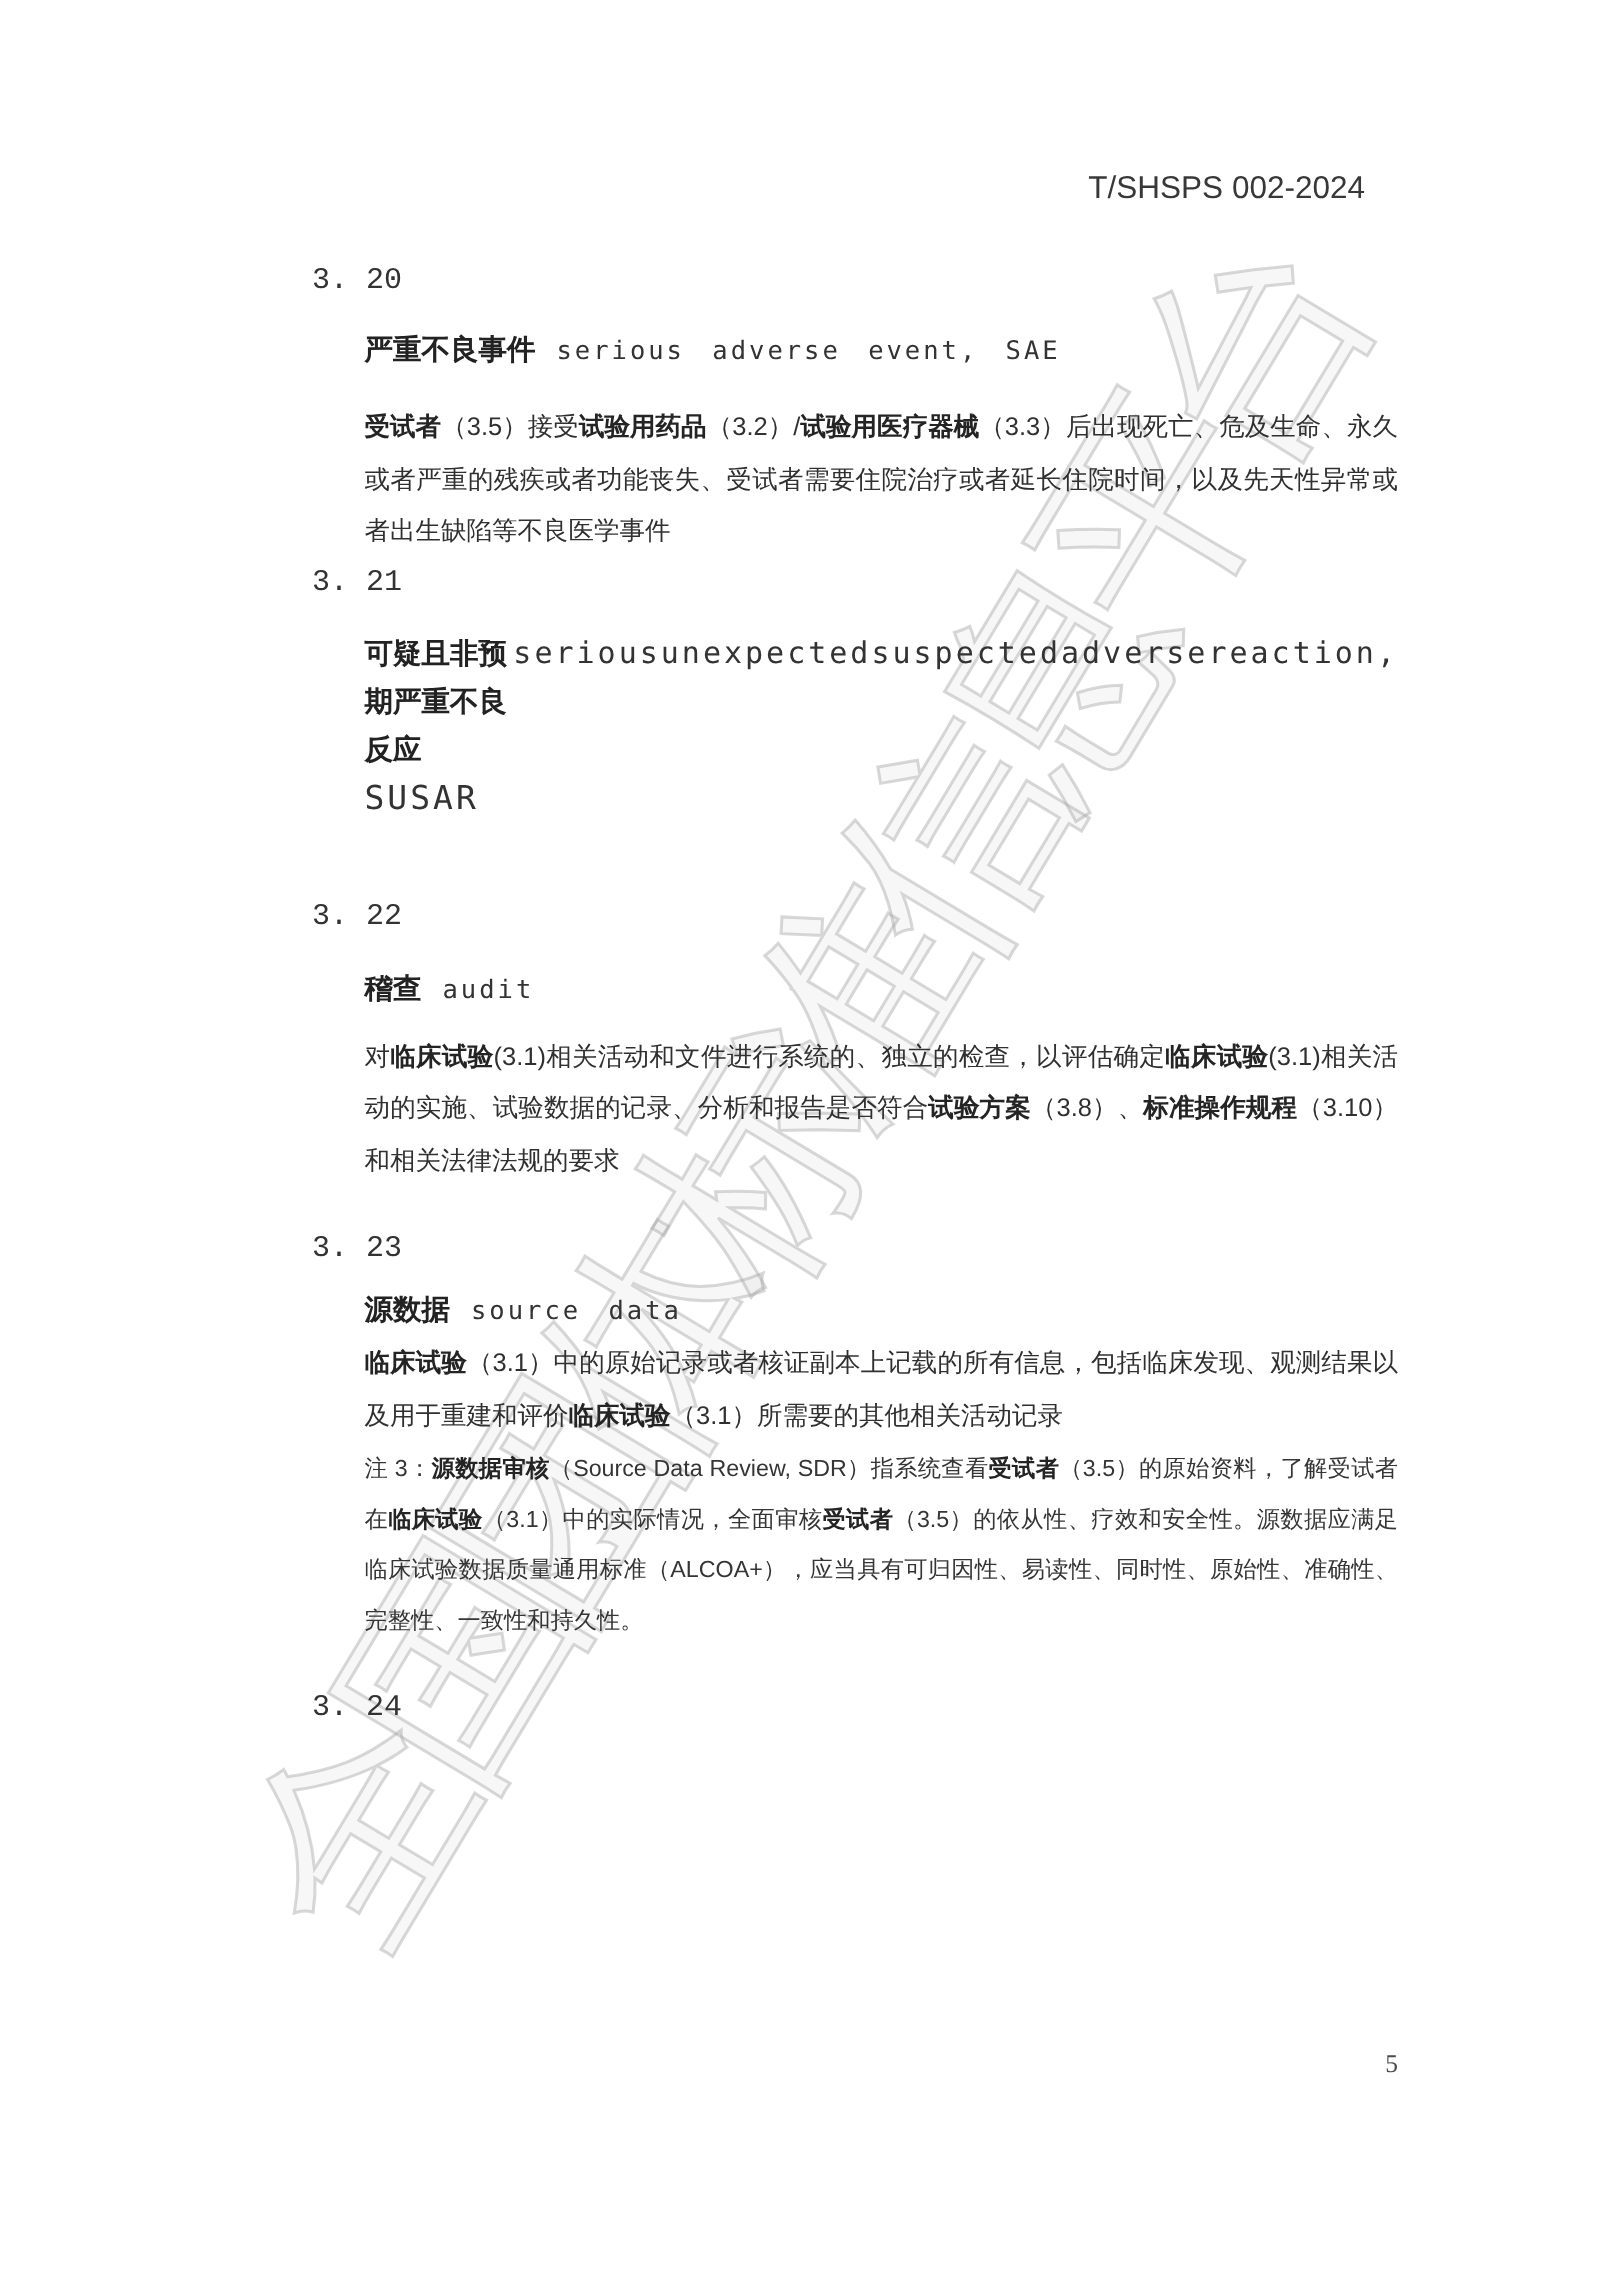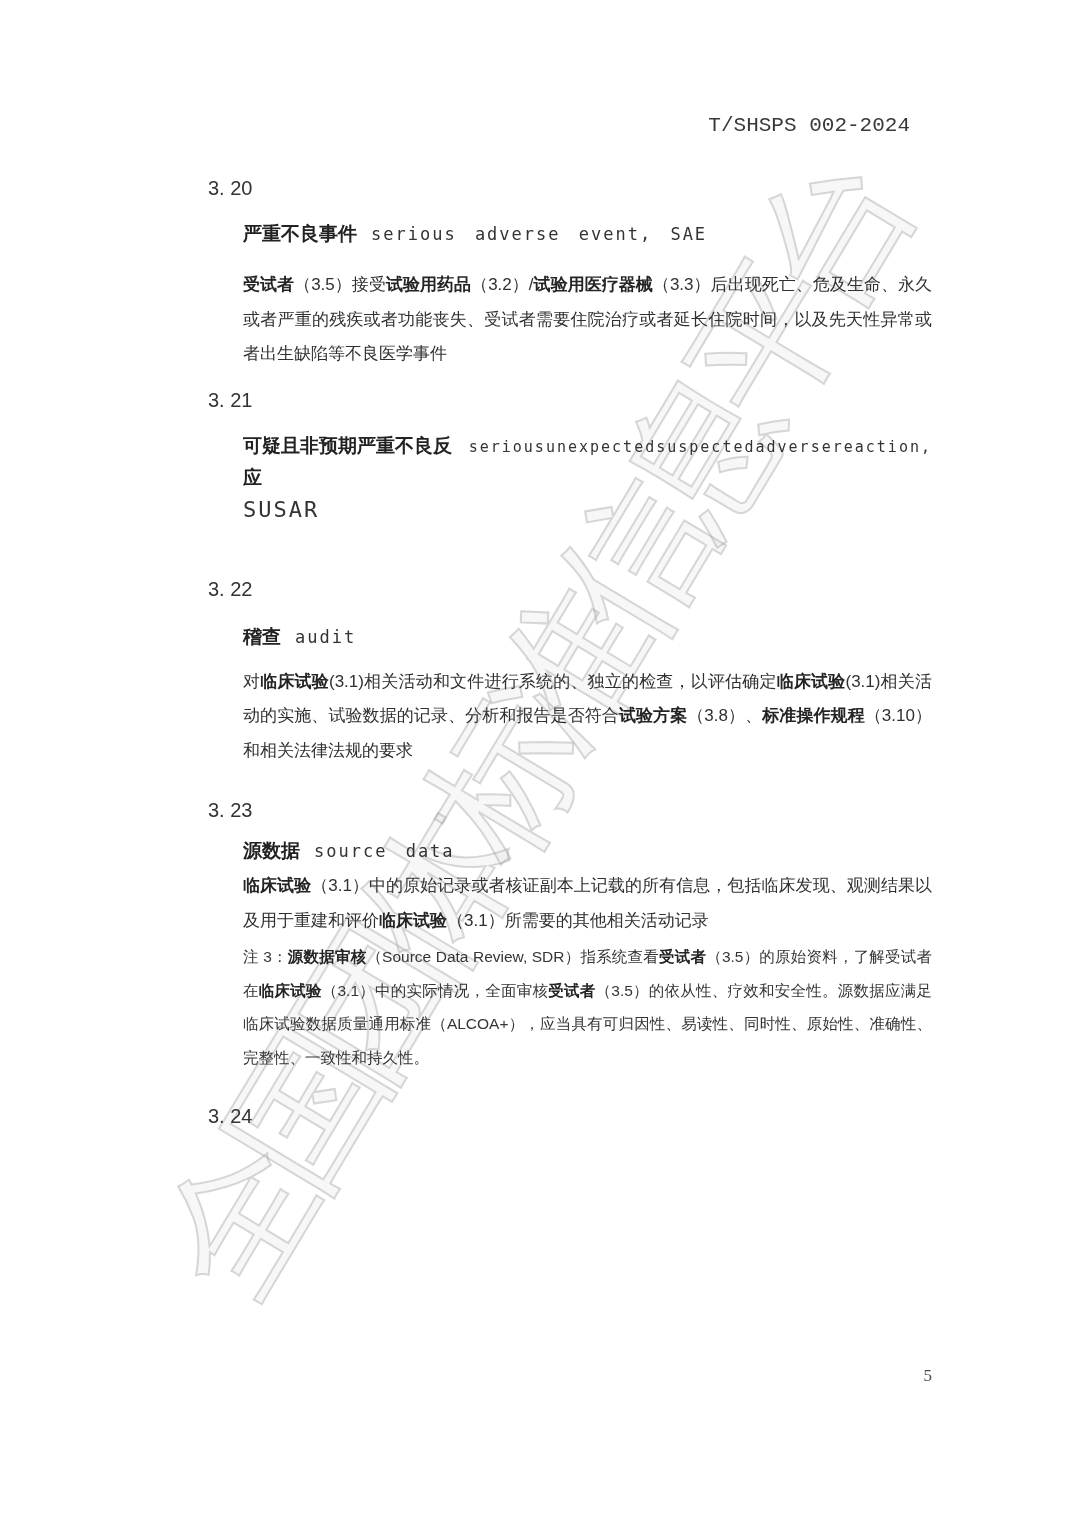--- a/index.html
+++ b/index.html
@@ -12,62 +12,62 @@
   .watermark{
     position:absolute;left:-113px;top:645px;width:1300px;height:160px;
     line-height:160px;font-size:150px;letter-spacing:-22px;white-space:nowrap;
     transform:rotate(-59deg);transform-origin:center center;
     color:rgba(200,200,200,0.14);
     -webkit-text-stroke:2px rgba(168,168,168,0.45);
     font-weight:400;user-select:none;pointer-events:none;
   }
   .doc-code{
     position:absolute;top:114px;right:170px;
-    font-family:Liberation Mono, monospace;font-size:21px;color:#383838;
+    font-family:Liberation Sans, sans-serif;font-size:21px;color:#383838;
   }
   .page-num{
     position:absolute;top:1366px;right:148px;
     font-family:"Liberation Serif",serif;font-size:17px;color:#4a4a4a;
   }
   .content{position:absolute;left:208px;top:0;width:724px;}
   .sec-num{
-    font-family:Liberation Sans, sans-serif;
+    font-family:Liberation Mono, monospace;
     font-size:20px;line-height:34px;color:#333;
   }
   .indent{margin-left:35px;}
   .term-line{font-size:19px;line-height:34px;white-space:nowrap;}
   .term{font-weight:700;color:#222;}
   .eng{
     font-family:"DejaVu Sans Mono",monospace;font-size:17px;
     letter-spacing:2px;word-spacing:6px;color:#333;margin-left:14px;
   }
   .term-flex{
     display:flex;justify-content:flex-start;align-items:baseline;
     width:689px;font-size:19px;line-height:32px;
   }
   .term-flex .eng-w{
-    font-family:"DejaVu Sans Mono",monospace;font-size:15px;
+    font-family:"DejaVu Sans Mono",monospace;font-size:20px;
     letter-spacing:2px;color:#333;
   }
   .abbr-line{
     font-family:"DejaVu Sans Mono",monospace;font-size:22px;
     letter-spacing:2px;line-height:32px;color:#333;
   }
   .body-p{
     width:689px;font-size:17px;line-height:34.5px;
     text-align:justify;text-align-last:left;color:#303030;
   }
   .body-p b,.note b{font-weight:700;color:#242424;}
   .note{
     width:689px;font-size:15.5px;line-height:33.5px;
     text-align:justify;text-align-last:left;color:#353535;
   }
   
   .mt-num20{margin-top:171px;} .mt-head20{margin-top:12px;} .mt-body20{margin-top:17px;}
-  .mt-num21{margin-top:11px;}  .mt-head21{margin-top:13px;} .mt-body21{margin-top:10px;}
+  .mt-num21{}  .mt-head21{margin-top:13px;} .mt-body21{margin-top:10px;}
   .mt-num22{margin-top:46px;}  .mt-head22{margin-top:14px;} .mt-body22{margin-top:11px;}
   .mt-num23{margin-top:25px;}  .mt-head23{margin-top:7px;}  .mt-body23{margin-top:1px;}
   .mt-note1{margin-top:2px;}   .mt-note2{margin-top:0px;}
   .mt-num24{margin-top:25px;}  .mt-head24{margin-top:13px;}
 </style>
 </head>
 <body>
 
 <div class="page">
 

